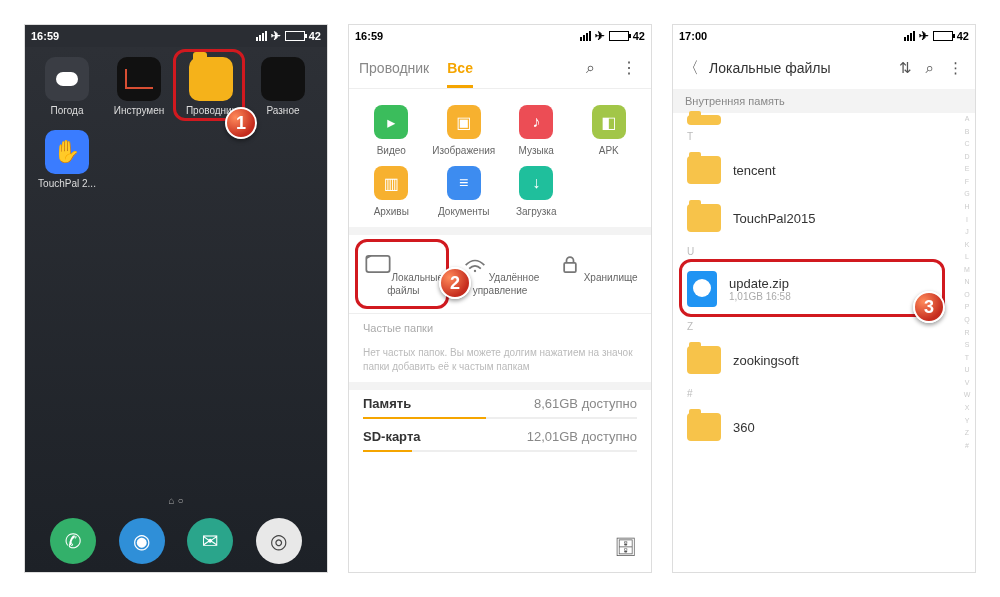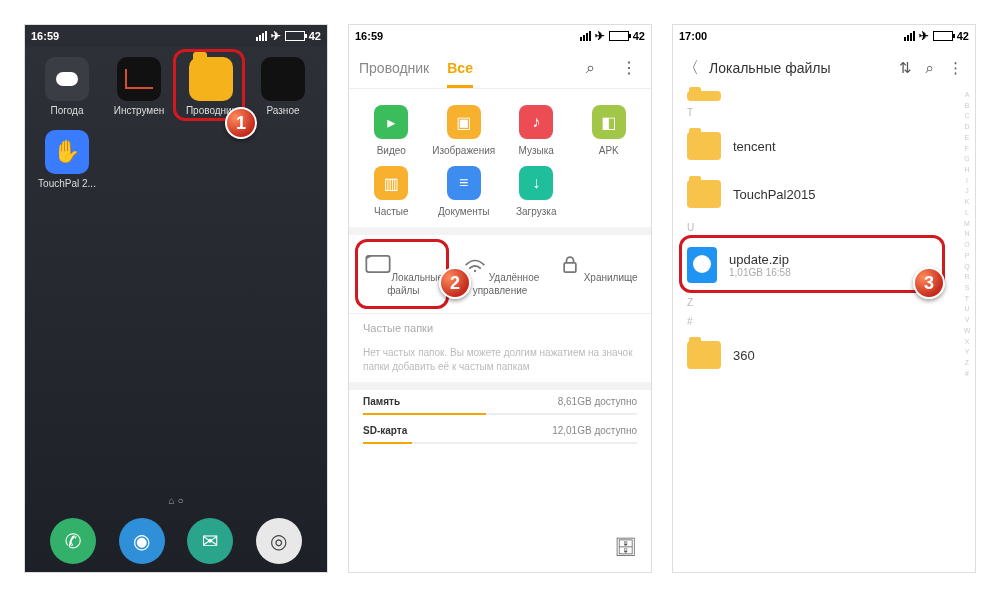--- a/index.html
+++ b/index.html
@@ -76,21 +76,21 @@
   .cat-grid{ display:grid; grid-template-columns:repeat(4,1fr); row-gap:10px; padding:16px 6px 10px;}
   .cat{ text-align:center; font-size:10px; color:#666;}
   .cat .cic{ width:34px;height:34px;border-radius:8px;margin:0 auto 6px; display:flex;align-items:center;justify-content:center;color:#fff;font-size:16px;}
   .divider{ height:8px; background:#f3f3f3;}
   .loc-grid{ display:grid; grid-template-columns:repeat(3,1fr); padding:12px 6px 10px;}
   .loc{ text-align:center; font-size:10px; color:#666; padding:6px 2px; line-height:1.3;}
   .loc .lic{ width:28px;height:22px; margin:0 auto 6px; color:#777;}
   .freq{ padding:8px 14px; font-size:11px; color:#aaa;}
   .freq-empty{ padding:4px 14px 8px; font-size:10px; color:#bbb; line-height:1.4;}
   .freq-add{ text-align:center; color:#f5a500; font-size:11px; padding-bottom:10px;}
-  .storage-row{ display:flex; align-items:center; padding:6px 14px; font-size:10px;}
+  .storage-row{ display:flex; align-items:center; padding:6px 14px; font-size:13px;}
   .storage-row .lbl{ font-weight:600; width:70px;}
   .storage-row .val{ color:#888; margin-left:auto;}
   .storage-bar{ height:2px; background:#eee; margin:0 14px 4px; position:relative;}
   .storage-bar .fill{ height:100%; background:#f5a500;}
   .briefcase{ position:absolute; bottom:14px; right:14px; font-size:18px; color:#555;}
   
   .fl-head{ display:flex; align-items:center; height:42px; padding:0 10px; gap:10px; font-size:14px;}
   .fl-head .back{ font-size:16px; color:#555;}
   .fl-head .ttl{ flex:1; font-weight:500;}
   .fl-head .hic{ font-size:15px; color:#555; padding:2px;}
@@ -180,21 +180,21 @@
       <span class="tab active">Все</span>
       <span class="sp"></span>
       <span class="ic-btn">⌕</span>
       <span class="ic-btn">⋮</span>
     </div>
     <div class="cat-grid">
       <div class="cat"><div class="cic" style="background:#3bbd5c">▸</div><span>Видео</span></div>
       <div class="cat"><div class="cic" style="background:#f7b12f">▣</div><span>Изображения</span></div>
       <div class="cat"><div class="cic" style="background:#ec4d55">♪</div><span>Музыка</span></div>
       <div class="cat"><div class="cic" style="background:#a2c648">◧</div><span>APK</span></div>
-      <div class="cat"><div class="cic" style="background:#f7b12f">▥</div><span>Частые</span></div>
+      <div class="cat"><div class="cic" style="background:#f7b12f">▥</div><span>Архивы</span></div>
       <div class="cat"><div class="cic" style="background:#3d8cf0">≡</div><span>Документы</span></div>
       <div class="cat"><div class="cic" style="background:#1fbf9c">↓</div><span>Загрузка</span></div>
     </div>
     <div class="divider"></div>
     <div class="loc-grid" style="position:relative;">
       <div class="loc"><svg class="lic" viewBox="0 0 24 18">
             <rect x="2" y="2" width="20" height="14" rx="2" fill="none" stroke="#777" stroke-width="1.5"></rect>
             <path d="M2 4 L6 2" stroke="#777" stroke-width="1.5"></path>
           </svg><span>Локальные файлы</span></div>
       <div class="loc"><svg class="lic" viewBox="0 0 24 18">
@@ -248,20 +248,21 @@
     </span>
   </div>
   <div class="fm">
     <div class="fl-head">
       <span class="back">〈</span>
       <span class="ttl">Локальные файлы</span>
       <span class="hic">⇅</span>
       <span class="hic">⌕</span>
       <span class="hic">⋮</span>
     </div>
+    <div class="crumb">Внутренняя память</div>
     <div class="list">
       <div class="row" style="padding-top:2px;padding-bottom:2px;">
           <div class="fic folder-ic" style="height:10px;margin-top:0;"></div>
         </div>
       <div class="letter">T</div>
       <div class="row">
           <div class="fic folder-ic"></div>
           <div class="meta">
             <span class="name">tencent</span>
           </div>
@@ -280,20 +281,26 @@
               <span class="name">update.zip</span>
               <span class="sub">1,01GB   16:58</span>
             </div>
           </div>
         <div class="highlight-red" style="top:-2px; left:6px; right:30px; height:58px;"></div>
         <div class="marker" style="top:30px; right:30px;">
             <span>3</span>
           </div>
       </div>
       <div class="letter">Z</div>
+      <div class="row">
+          <div class="fic folder-ic"></div>
+          <div class="meta">
+            <span class="name">zookingsoft</span>
+          </div>
+        </div>
       <div class="letter">#</div>
       <div class="row">
           <div class="fic folder-ic"></div>
           <div class="meta">
             <span class="name">360</span>
           </div>
         </div>
       <div class="index" id="alpha-index">
           <span>A</span>
           <span>B</span>

